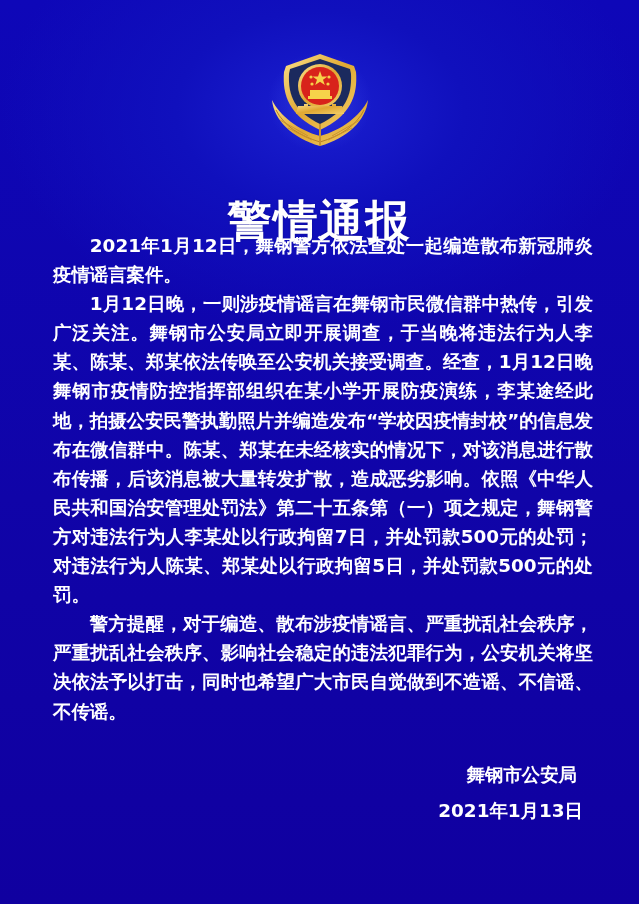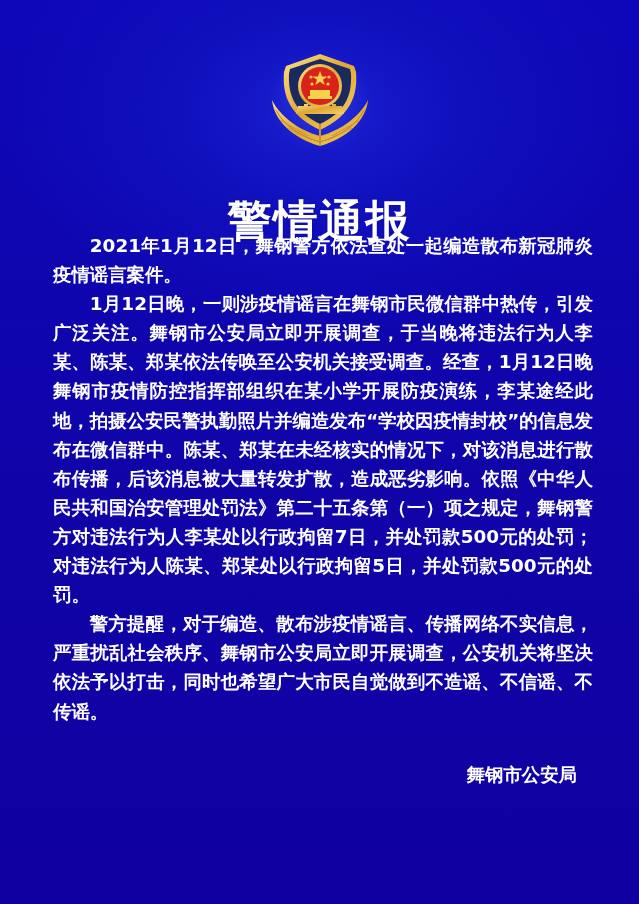--- a/index.html
+++ b/index.html
@@ -77,20 +77,21 @@
 
       <path d="M52 74 L52 96" stroke="#c99330" stroke-width="2"></path>
     </svg>
   </div>
 
   <div class="title">警情通报</div>
 
   <div class="body">
     <p class="para">2021年1月12日，舞钢警方依法查处一起编造散布新冠肺炎疫情谣言案件。</p>
     <p class="para">1月12日晚，一则涉疫情谣言在舞钢市民微信群中热传，引发广泛关注。舞钢市公安局立即开展调查，于当晚将违法行为人李某、陈某、郑某依法传唤至公安机关接受调查。经查，1月12日晚舞钢市疫情防控指挥部组织在某小学开展防疫演练，李某途经此地，拍摄公安民警执勤照片并编造发布“学校因疫情封校”的信息发布在微信群中。陈某、郑某在未经核实的情况下，对该消息进行散布传播，后该消息被大量转发扩散，造成恶劣影响。依照《中华人民共和国治安管理处罚法》第二十五条第（一）项之规定，舞钢警方对违法行为人李某处以行政拘留7日，并处罚款500元的处罚；对违法行为人陈某、郑某处以行政拘留5日，并处罚款500元的处罚。</p>
-    <p class="para">警方提醒，对于编造、散布涉疫情谣言、传播网络不实信息，严重扰乱社会秩序、舞钢市公安局立即开展调查，公安机关将坚决依法予以打击，同时也希望广大市民自觉做到不造谣、不信谣、不传谣。</p>
+    <p class="para">警方提醒，对于编造、散布涉疫情谣言、严重扰乱社会秩序，严重扰乱社会秩序、影响社会稳定的违法犯罪行为，公安机关将坚决依法予以打击，同时也希望广大市民自觉做到不造谣、不信谣、不传谣。</p>
   </div>
 
   <div class="signature">
     <span class="sig-org">舞钢市公安局</span>
+    <span class="sig-date">2021年1月13日</span>
   </div>
 
 </div>
 
 </body></html>

